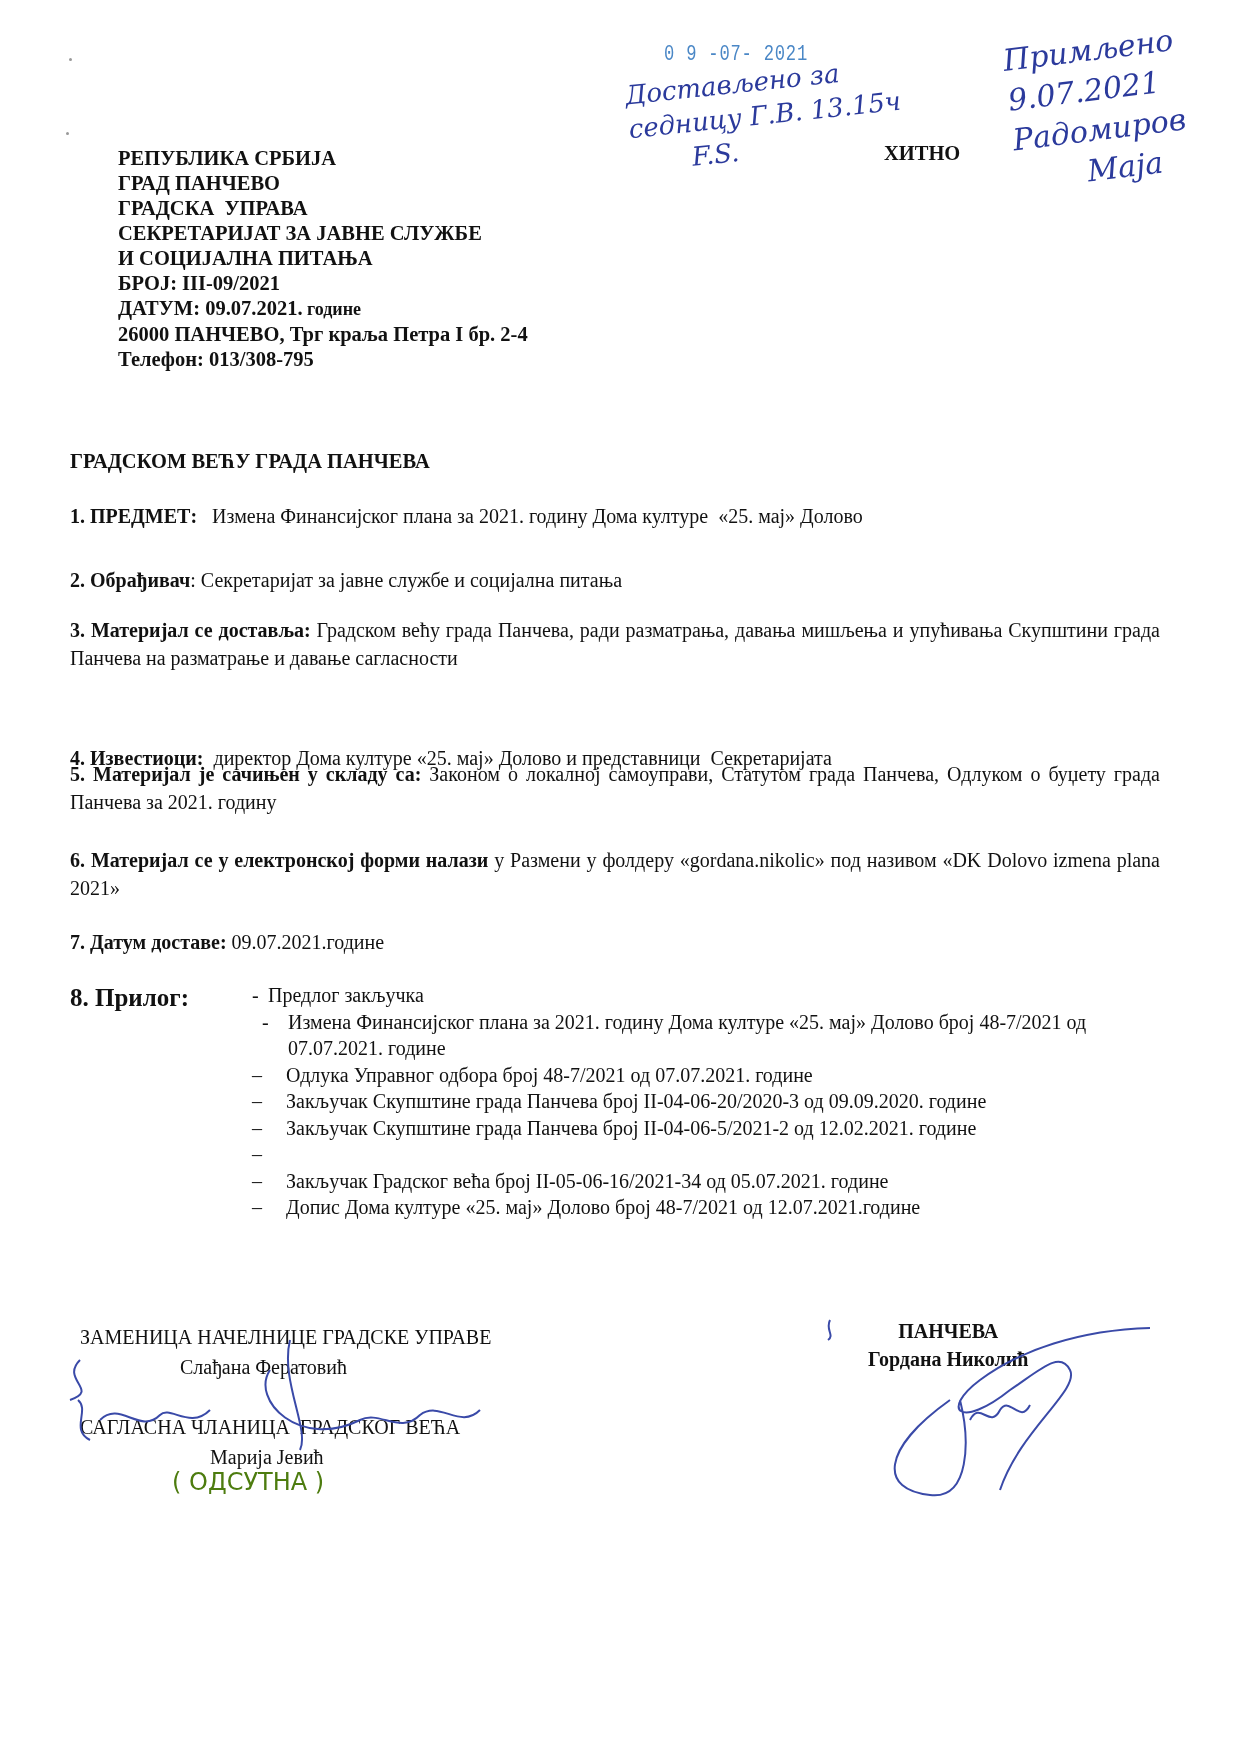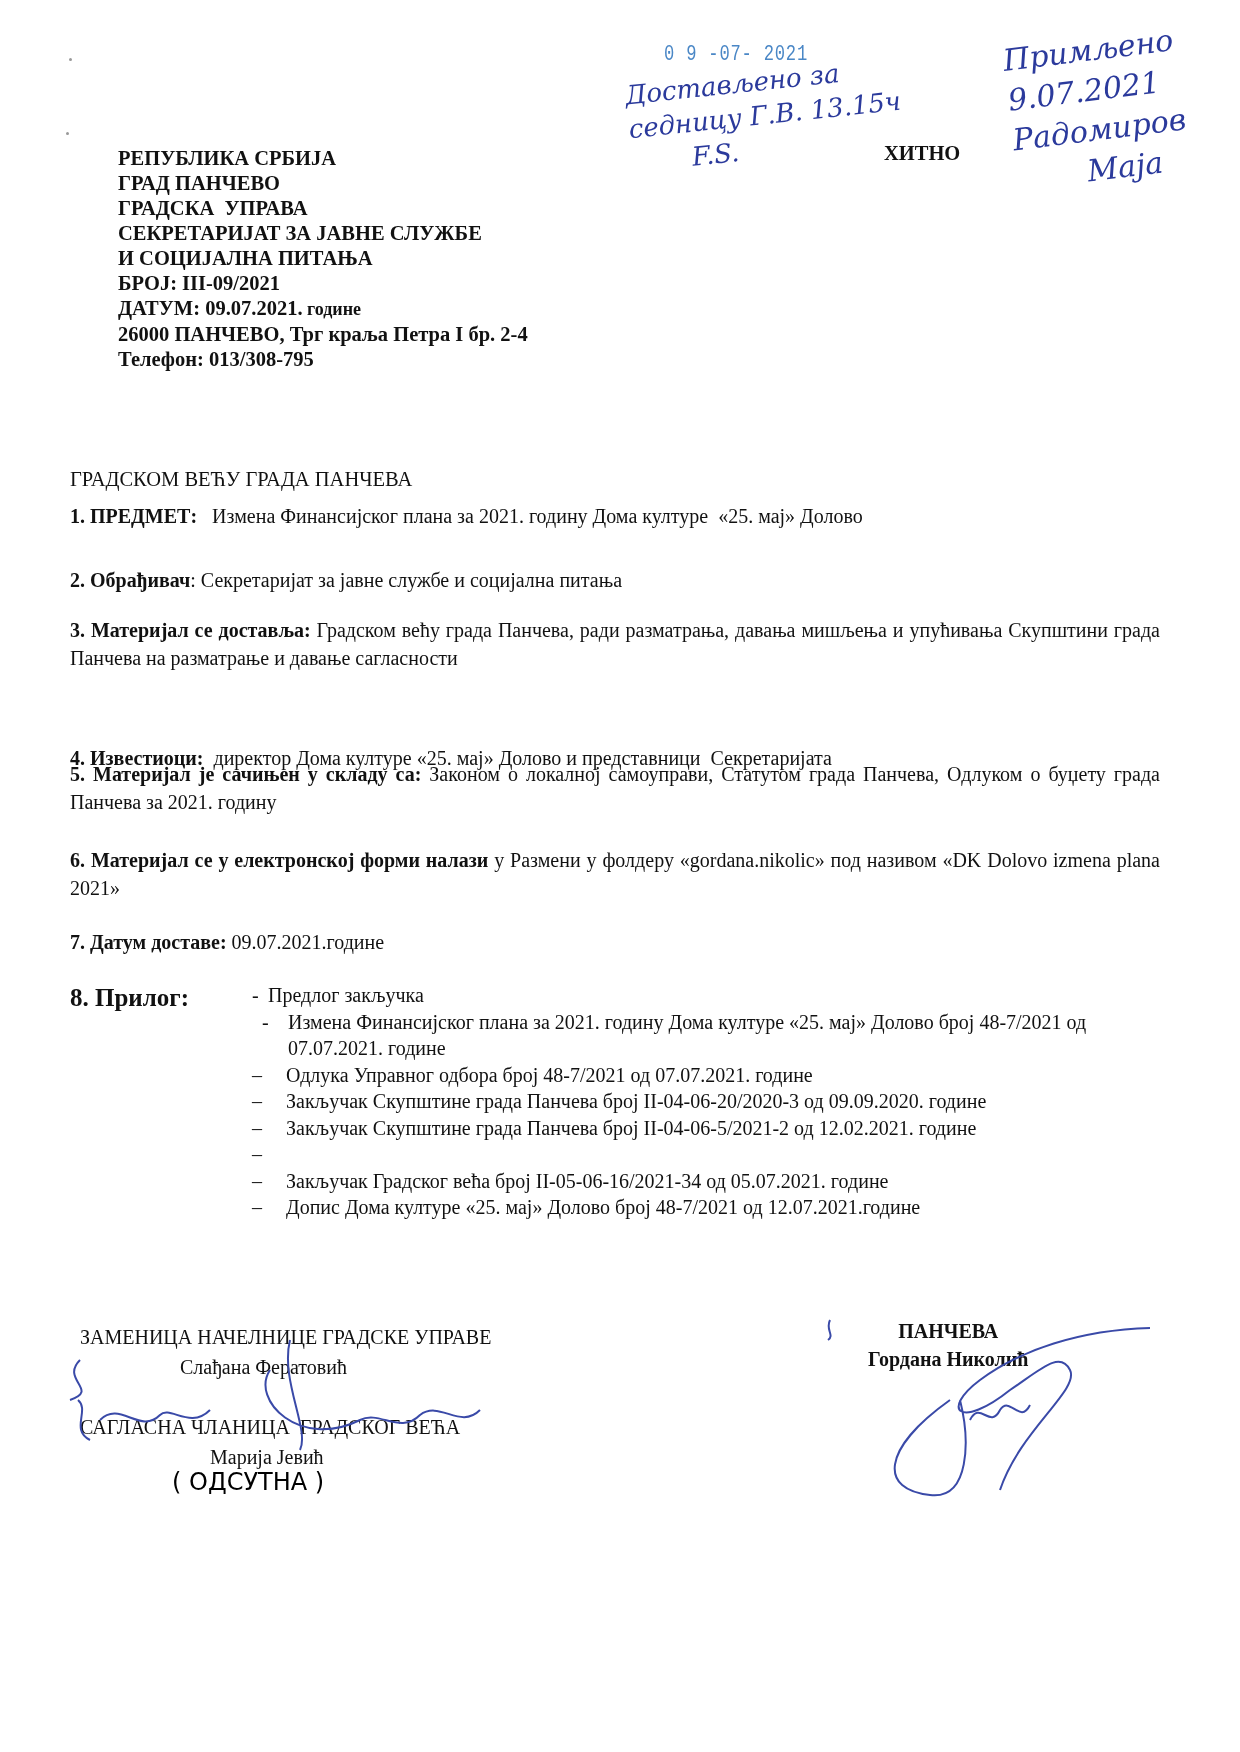--- a/index.html
+++ b/index.html
@@ -8,30 +8,30 @@
     .abs { position: absolute; }
     .hdr { left: 70px; top: 146px; font-weight: bold; font-size: 20.5px; line-height: 25px; margin-left: 48px; }
     .hdr div { white-space: nowrap; }
     .urgent { left: 884px; top: 142px; font-weight: bold; font-size: 20.5px; }
     .stamp { left: 664px; top: 42px; font-family: "Liberation Mono", monospace; font-size: 22px;
              color: #4a87c6; letter-spacing: 1px; transform: scaleX(0.78); transform-origin: left; }
     .hand { font-family: "DejaVu Serif", serif; font-style: italic; color: #2b3a9c; font-size: 26px;
             line-height: 34px; }
     .note-left { left: 628px; top: 64px; transform: rotate(-6deg); font-size: 26px; }
     .note-right { left: 1010px; top: 30px; transform: rotate(-7deg); font-size: 30px; line-height: 40px; }
-    .addressee { left: 70px; top: 450px; font-weight: normal; font-size: 20.5px; margin-top: 18px; }
+    .addressee { left: 70px; top: 450px; font-weight: bold; font-size: 20.5px; }
     .item { left: 70px; width: 1090px; font-size: 20px; line-height: 28px; text-align: justify; }
     .item b { font-weight: bold; }
     .att-label { left: 70px; top: 984px; font-weight: bold; font-size: 25px; }
     .att-list { left: 252px; top: 982px; width: 920px; font-size: 20px; line-height: 26.5px; }
     .att-list .row { display: flex; }
     .att-list .dash { width: 34px; flex: none; }
     .sig-left { left: 80px; top: 1322px; font-weight: normal; font-size: 20px; line-height: 30px; }
     .sig-right { left: 868px; top: 1317px; font-weight: bold; font-size: 20px; line-height: 28px; text-align: center; }
-    .absent { left: 172px; top: 1468px; font-family: "DejaVu Sans", sans-serif; color: #000000; font-size: 24px; }
+    .absent { left: 172px; top: 1468px; font-family: "DejaVu Sans", sans-serif; color: #4d7c0f; font-size: 24px; }
     svg.sig { position: absolute; overflow: visible; }
     .speck { width: 3px; height: 3px; background: #999; border-radius: 50%; }
   </style>
 </head>
 <body>
 
 <div class="abs speck" style="left:69px;top:58px;"></div>
 <div class="abs speck" style="left:66px;top:132px;"></div>
 
 <div class="abs stamp">0 9 -07- 2021</div>

